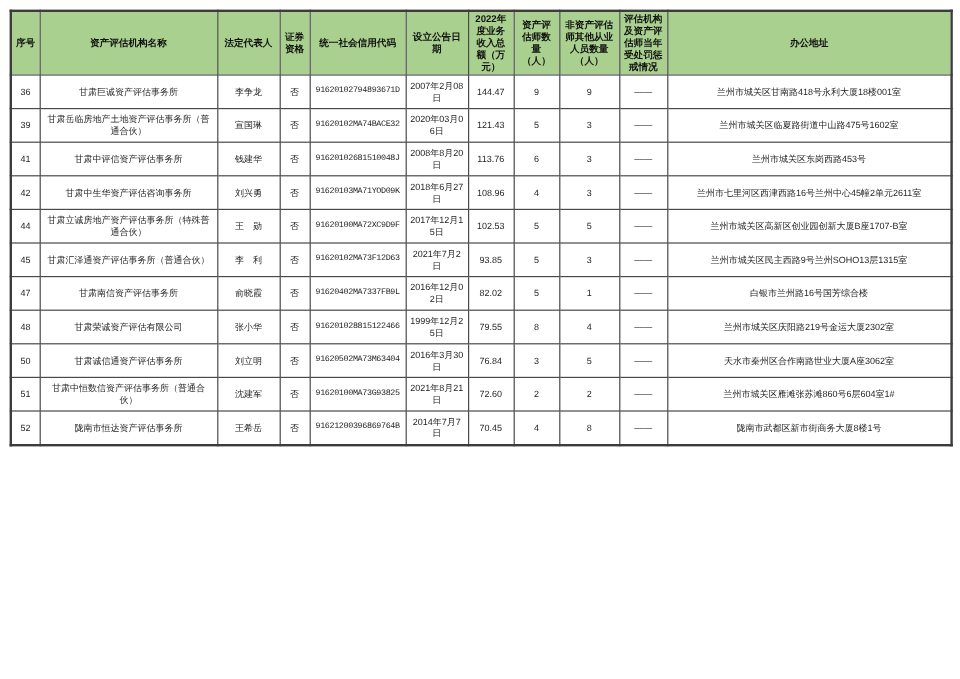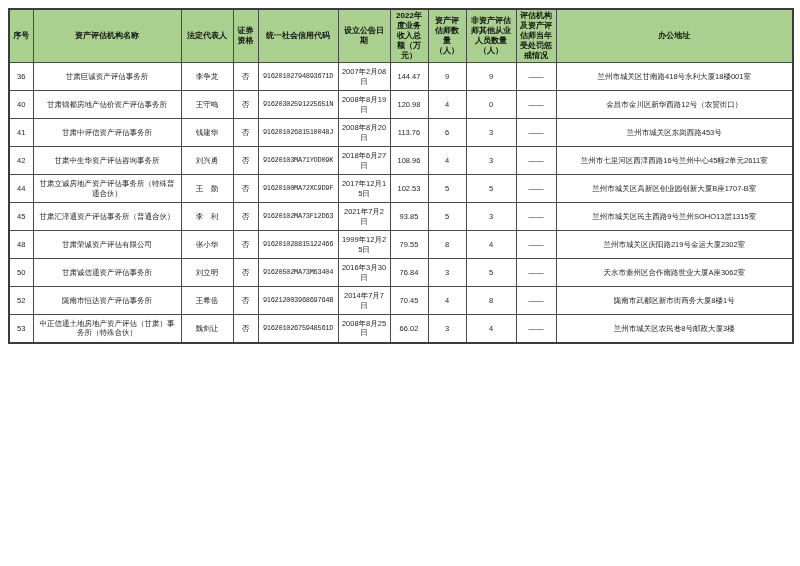--- a/index.html
+++ b/index.html
@@ -88,34 +88,34 @@
           <td class="c-date">2007年2月08日</td>
           <td class="c-num">144.47</td>
           <td class="c-num">9</td>
           <td class="c-num">9</td>
           <td class="c-pun">——</td>
           <td class="c-addr">兰州市城关区甘南路418号永利大厦18楼001室</td>
         </tr>
 
 
 
-
-        <tr>
-          <td class="c-no">40</td>
-          <td class="c-name">甘肃锦都房地产估价资产评估事务所</td>
-          <td class="c-rep">王守鸣</td>
-          <td class="c-sec">否</td>
-          <td class="c-code">91620302591225651N</td>
-          <td class="c-date">2008年8月19日</td>
-          <td class="c-num">120.98</td>
-          <td class="c-num">4</td>
-          <td class="c-num">0</td>
-          <td class="c-pun">——</td>
-          <td class="c-addr">金昌市金川区新华西路12号（农贸街口）</td>
-        </tr>
+        <tr>
+          <td class="c-no">39</td>
+          <td class="c-name">甘肃岳临房地产土地资产评估事务所（普通合伙）</td>
+          <td class="c-rep">宣国琳</td>
+          <td class="c-sec">否</td>
+          <td class="c-code">91620102MA74BACE32</td>
+          <td class="c-date">2020年03月06日</td>
+          <td class="c-num">121.43</td>
+          <td class="c-num">5</td>
+          <td class="c-num">3</td>
+          <td class="c-pun">——</td>
+          <td class="c-addr">兰州市城关区临夏路街道中山路475号1602室</td>
+        </tr>
+
 
         <tr>
           <td class="c-no">41</td>
           <td class="c-name">甘肃中评信资产评估事务所</td>
           <td class="c-rep">钱建华</td>
           <td class="c-sec">否</td>
           <td class="c-code">91620102681510048J</td>
           <td class="c-date">2008年8月20日</td>
           <td class="c-num">113.76</td>
           <td class="c-num">6</td>
@@ -161,20 +161,33 @@
           <td class="c-code">91620102MA73F12D63</td>
           <td class="c-date">2021年7月2日</td>
           <td class="c-num">93.85</td>
           <td class="c-num">5</td>
           <td class="c-num">3</td>
           <td class="c-pun">——</td>
           <td class="c-addr">兰州市城关区民主西路9号兰州SOHO13层1315室</td>
         </tr>
 
 
+        <tr>
+          <td class="c-no">47</td>
+          <td class="c-name">甘肃南信资产评估事务所</td>
+          <td class="c-rep">俞晓霞</td>
+          <td class="c-sec">否</td>
+          <td class="c-code">91620402MA7337FB9L</td>
+          <td class="c-date">2016年12月02日</td>
+          <td class="c-num">82.02</td>
+          <td class="c-num">5</td>
+          <td class="c-num">1</td>
+          <td class="c-pun">——</td>
+          <td class="c-addr">白银市兰州路16号国芳综合楼</td>
+        </tr>
 
         <tr>
           <td class="c-no">48</td>
           <td class="c-name">甘肃荣诚资产评估有限公司</td>
           <td class="c-rep">张小华</td>
           <td class="c-sec">否</td>
           <td class="c-code">916201028815122466</td>
           <td class="c-date">1999年12月25日</td>
           <td class="c-num">79.55</td>
           <td class="c-num">8</td>
@@ -191,43 +204,43 @@
           <td class="c-sec">否</td>
           <td class="c-code">91620502MA73M63404</td>
           <td class="c-date">2016年3月30日</td>
           <td class="c-num">76.84</td>
           <td class="c-num">3</td>
           <td class="c-num">5</td>
           <td class="c-pun">——</td>
           <td class="c-addr">天水市秦州区合作南路世业大厦A座3062室</td>
         </tr>
 
+        <tr>
+          <td class="c-no">51</td>
+          <td class="c-name">甘肃中恒数信资产评估事务所（普通合伙）</td>
+          <td class="c-rep">沈建军</td>
+          <td class="c-sec">否</td>
+          <td class="c-code">91620100MA73G93825</td>
+          <td class="c-date">2021年8月21日</td>
+          <td class="c-num">72.60</td>
+          <td class="c-num">2</td>
+          <td class="c-num">2</td>
+          <td class="c-pun">——</td>
+          <td class="c-addr">兰州市城关区雁滩张苏滩860号6层604室1#</td>
+        </tr>
 
         <tr>
           <td class="c-no">52</td>
           <td class="c-name">陇南市恒达资产评估事务所</td>
           <td class="c-rep">王希岳</td>
           <td class="c-sec">否</td>
           <td class="c-code">91621200396869764B</td>
           <td class="c-date">2014年7月7日</td>
           <td class="c-num">70.45</td>
           <td class="c-num">4</td>
           <td class="c-num">8</td>
           <td class="c-pun">——</td>
           <td class="c-addr">陇南市武都区新市街商务大厦8楼1号</td>
         </tr>
 
-        <tr>
-          <td class="c-no">53</td>
-          <td class="c-name">中正信通土地房地产资产评估（甘肃）事务所（特殊合伙）</td>
-          <td class="c-rep">魏剑让</td>
-          <td class="c-sec">否</td>
-          <td class="c-code">91620102675948561D</td>
-          <td class="c-date">2008年8月25日</td>
-          <td class="c-num">66.02</td>
-          <td class="c-num">3</td>
-          <td class="c-num">4</td>
-          <td class="c-pun">——</td>
-          <td class="c-addr">兰州市城关区农民巷8号邮政大厦3楼</td>
-        </tr>
       </tbody>
   </table>
 </div>
 
 </body></html>

